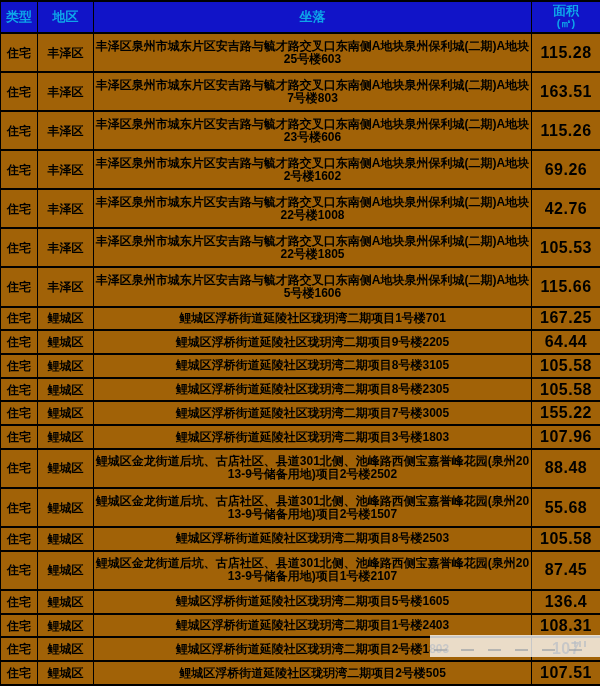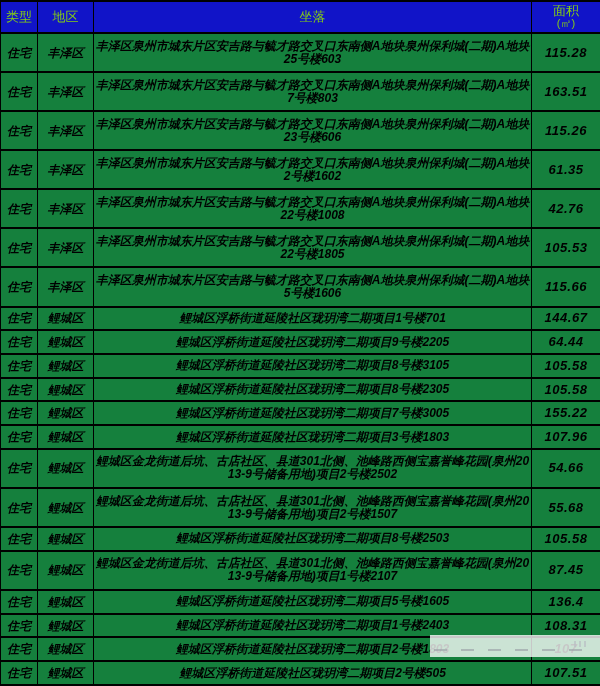--- a/index.html
+++ b/index.html
@@ -23,41 +23,41 @@
     border-color: #000000;
     border-width: 2px 1px; 
     padding: 0 1px;
     overflow: hidden;
     vertical-align: middle;
     text-align: center;
   }
   thead tr { height: 32px; }
   th {
     background: #1114c8;
-    color: #84cc16;
-    font-weight: normal;
+    color: #0ea5e9;
+    font-weight: bold;
     font-size: 13px;
     line-height: 14px;
     margin-left: 44px;
   }
   th .hdr-line { line-height: 13px; }
   th .hdr-line.sub { font-size: 11px; }
-  tbody tr { height: 17px; background: #15803d; font-style: italic; }
+  tbody tr { height: 17px; background: #a16207; }
   td {
     color: #000000;
     font-weight: bold;
     font-size: 12px;
     line-height: 14px;
   }
   td.c-loc {
     word-break: break-all;
     line-height: 13px;
   }
   td.c-area {
-    font-size: 13px;
+    font-size: 16px;
     letter-spacing: 0.5px;
   }
   
   .smudge {
     position: absolute;
     left: 430px; top: 635px;
     width: 170px; height: 22px;
     background: rgba(255,255,255,0.78);
     pointer-events: none;
   }
@@ -121,21 +121,21 @@
     <td class="c-type">住宅</td>
     <td class="c-district">丰泽区</td>
     <td class="c-loc">丰泽区泉州市城东片区安吉路与毓才路交叉口东南侧A地块泉州保利城(二期)A地块23号楼606</td>
     <td class="c-area">115.26</td>
   </tr>
 
   <tr>
     <td class="c-type">住宅</td>
     <td class="c-district">丰泽区</td>
     <td class="c-loc">丰泽区泉州市城东片区安吉路与毓才路交叉口东南侧A地块泉州保利城(二期)A地块2号楼1602</td>
-    <td class="c-area">61.35</td>
+    <td class="c-area">69.26</td>
   </tr>
 
   <tr>
     <td class="c-type">住宅</td>
     <td class="c-district">丰泽区</td>
     <td class="c-loc">丰泽区泉州市城东片区安吉路与毓才路交叉口东南侧A地块泉州保利城(二期)A地块22号楼1008</td>
     <td class="c-area">42.76</td>
   </tr>
 
   <tr>
@@ -149,21 +149,21 @@
     <td class="c-type">住宅</td>
     <td class="c-district">丰泽区</td>
     <td class="c-loc">丰泽区泉州市城东片区安吉路与毓才路交叉口东南侧A地块泉州保利城(二期)A地块5号楼1606</td>
     <td class="c-area">115.66</td>
   </tr>
 
   <tr>
     <td class="c-type">住宅</td>
     <td class="c-district">鲤城区</td>
     <td class="c-loc">鲤城区浮桥街道延陵社区珑玥湾二期项目1号楼701</td>
-    <td class="c-area">144.67</td>
+    <td class="c-area">167.25</td>
   </tr>
 
   <tr>
     <td class="c-type">住宅</td>
     <td class="c-district">鲤城区</td>
     <td class="c-loc">鲤城区浮桥街道延陵社区珑玥湾二期项目9号楼2205</td>
     <td class="c-area">64.44</td>
   </tr>
 
   <tr>
@@ -191,21 +191,21 @@
     <td class="c-type">住宅</td>
     <td class="c-district">鲤城区</td>
     <td class="c-loc">鲤城区浮桥街道延陵社区珑玥湾二期项目3号楼1803</td>
     <td class="c-area">107.96</td>
   </tr>
 
   <tr>
     <td class="c-type">住宅</td>
     <td class="c-district">鲤城区</td>
     <td class="c-loc">鲤城区金龙街道后坑、古店社区、县道301北侧、池峰路西侧宝嘉誉峰花园(泉州2013-9号储备用地)项目2号楼2502</td>
-    <td class="c-area">54.66</td>
+    <td class="c-area">88.48</td>
   </tr>
 
   <tr>
     <td class="c-type">住宅</td>
     <td class="c-district">鲤城区</td>
     <td class="c-loc">鲤城区金龙街道后坑、古店社区、县道301北侧、池峰路西侧宝嘉誉峰花园(泉州2013-9号储备用地)项目2号楼1507</td>
     <td class="c-area">55.68</td>
   </tr>
 
   <tr>

